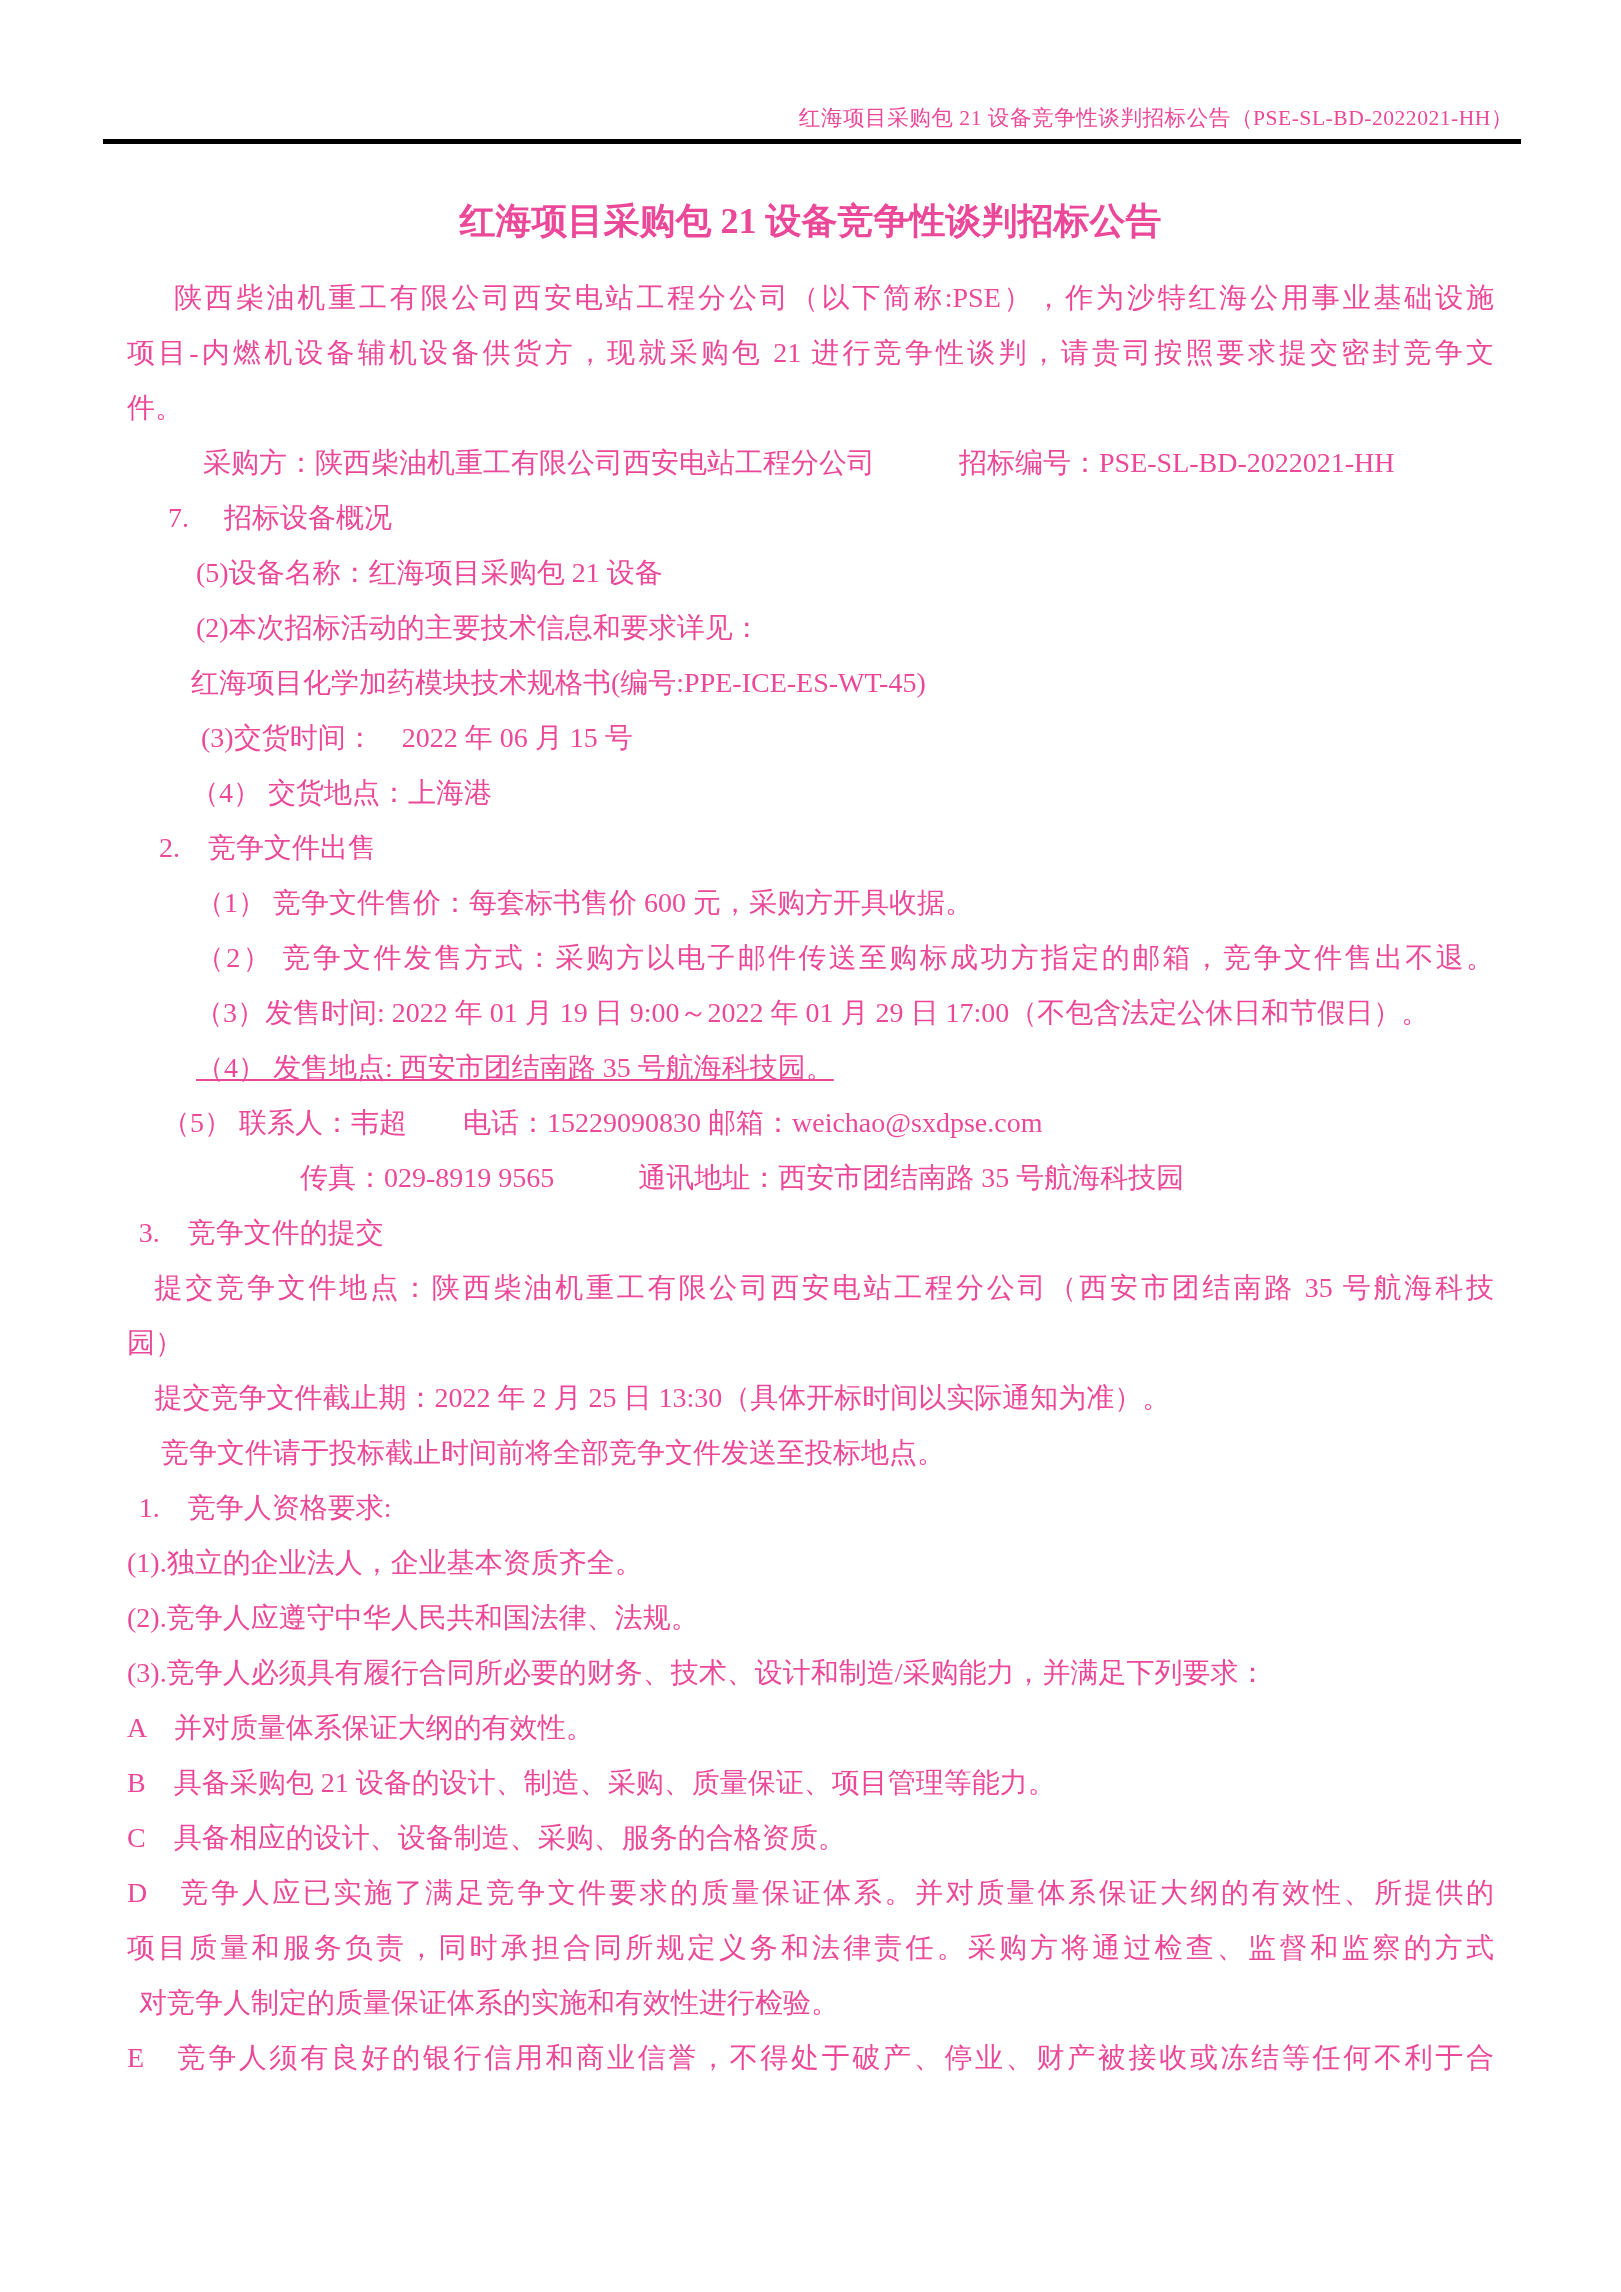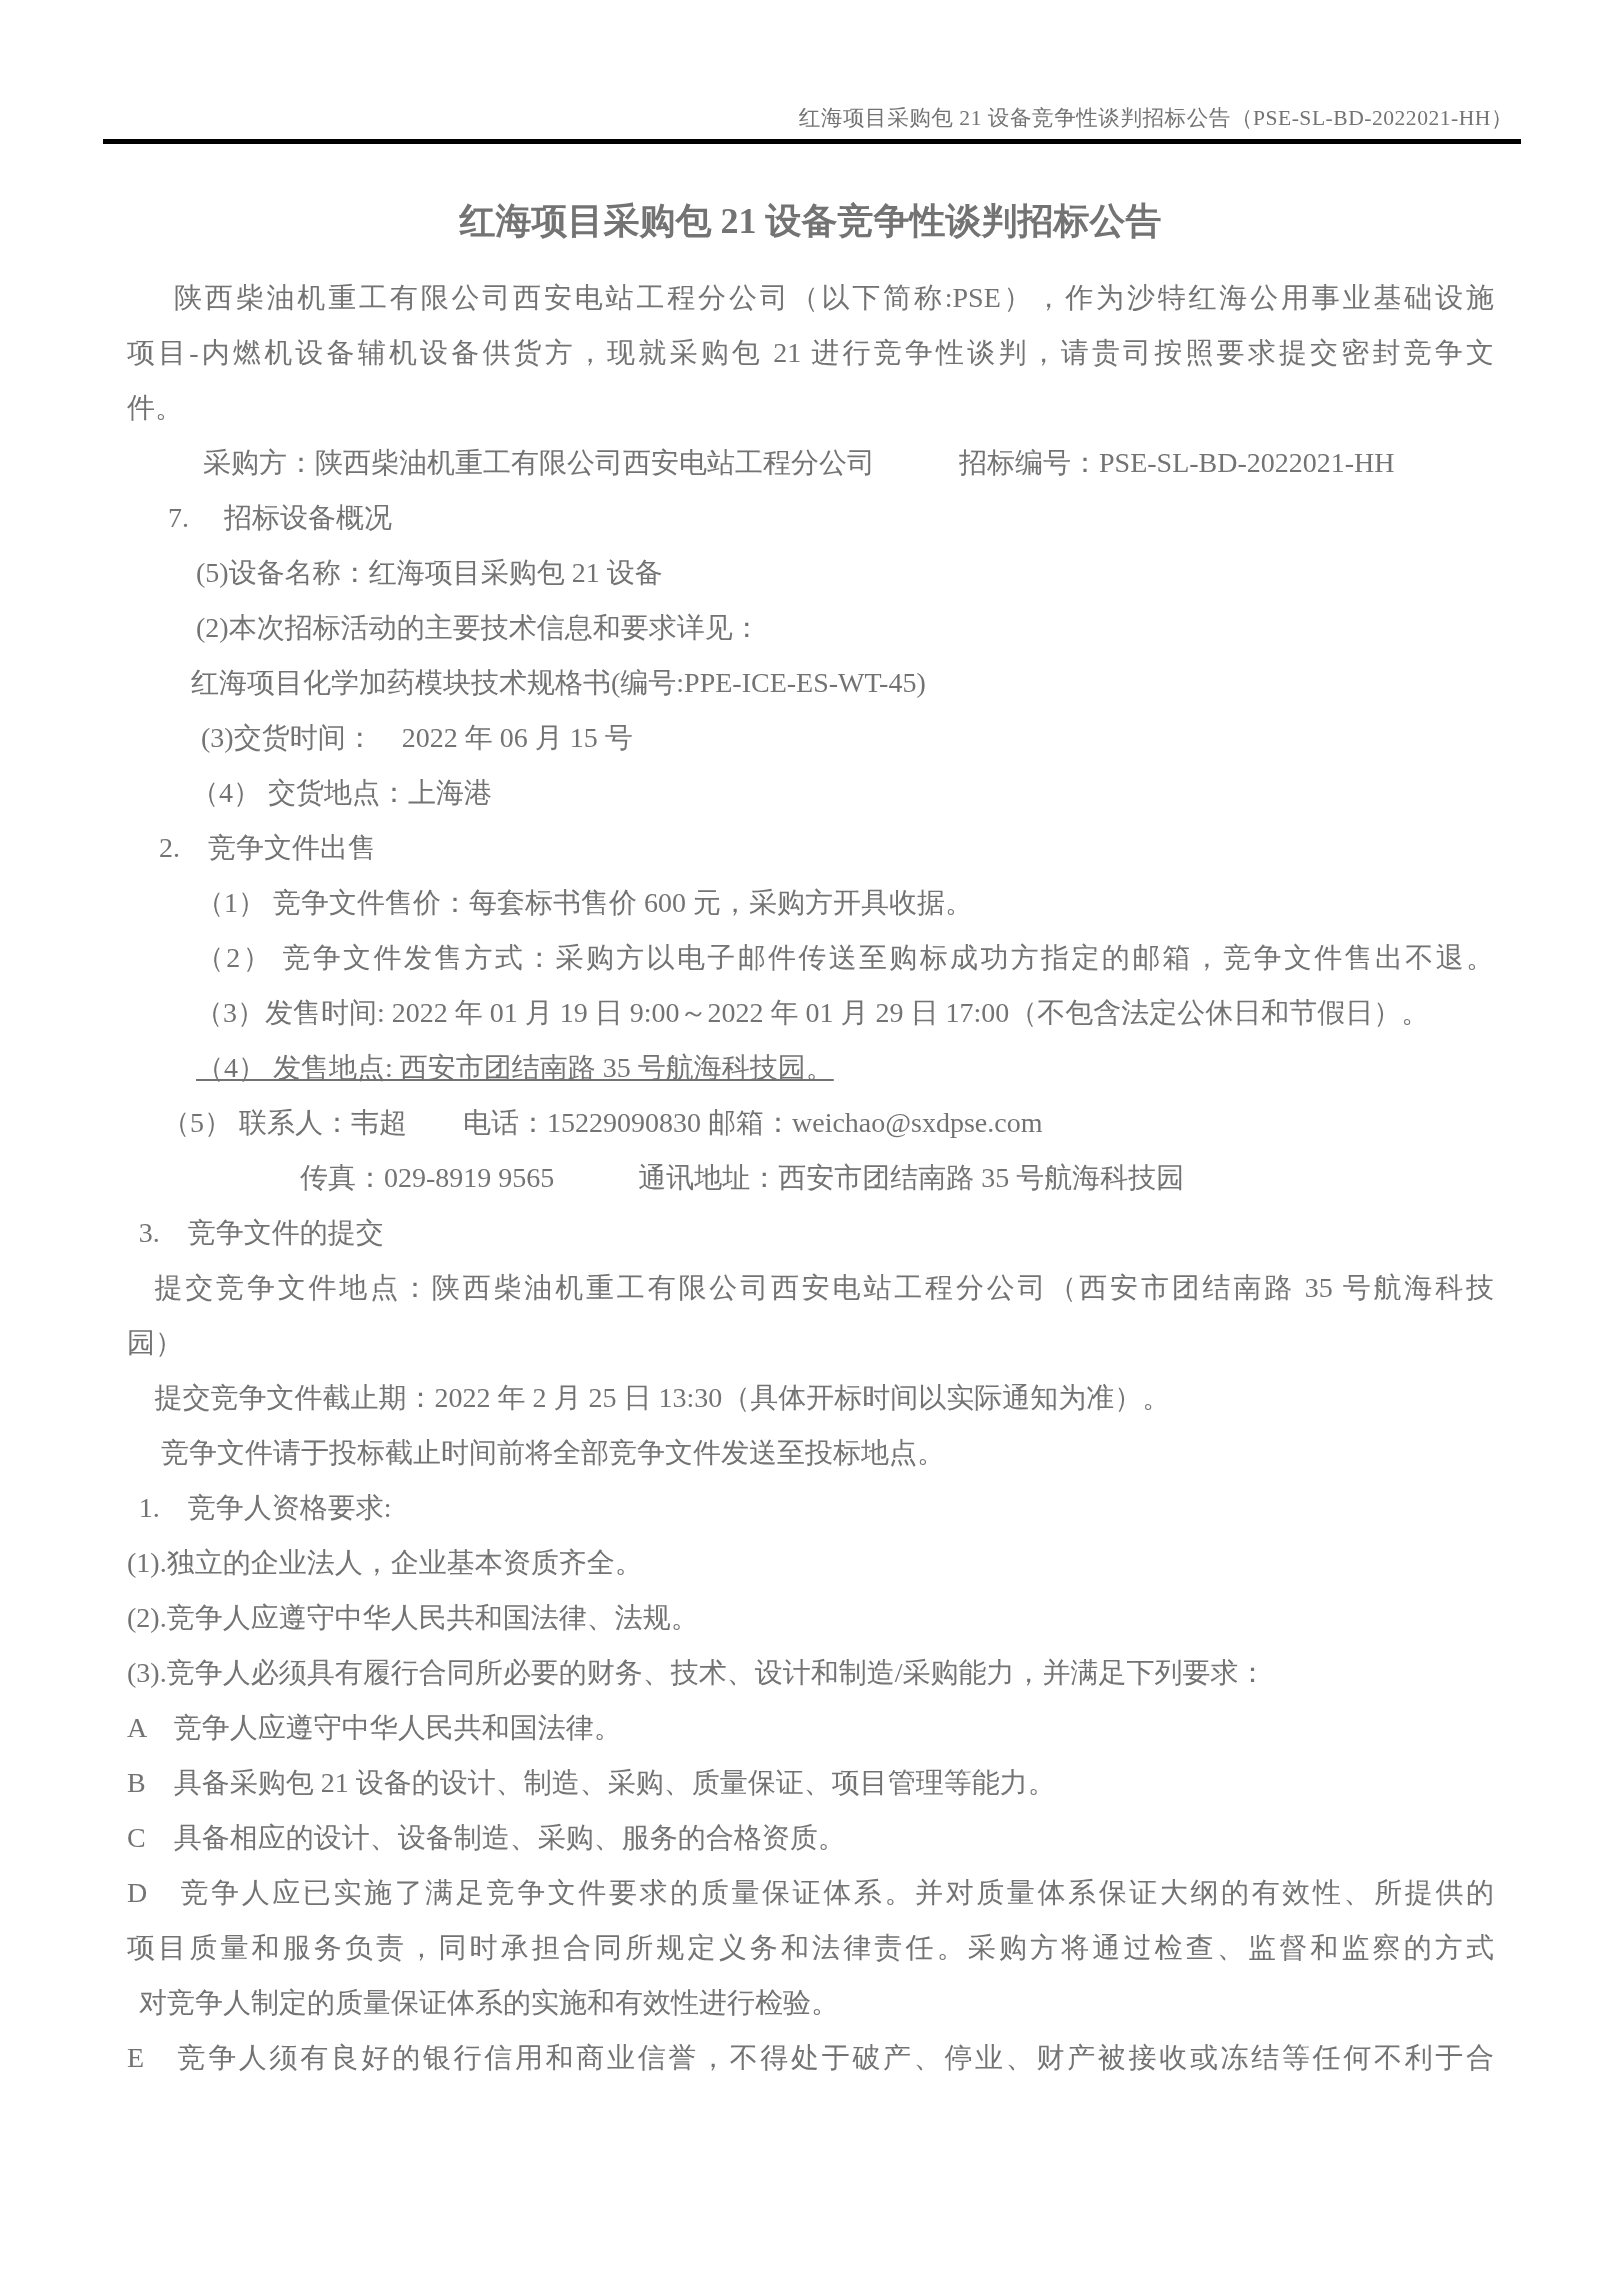--- a/index.html
+++ b/index.html
@@ -1,20 +1,20 @@
 <!DOCTYPE html>
 <html><head>
 <meta charset="utf-8">
 <style>
   html,body { margin:0; padding:0; background:#e8e8e8; }
   #page {
     position:relative;
     width:1621px; height:2293px;
     background:#ffffff;
-    color:#737373;
+    color:#ec4899;
     font-family:"Liberation Serif","DejaVu Serif",serif;
     overflow:hidden;
   }
   .header-line {
     position:absolute; top:102px; left:118px; right:108px;
     text-align:right; font-size:21.6px; line-height:33px;
     white-space:pre; letter-spacing:0.5px;
   }
   .rule {
     position:absolute; top:139px; left:103px;
@@ -65,21 +65,21 @@
       <div class="line" style="margin-left: 173px;">传真：029-8919 9565　　　通讯地址：西安市团结南路 35 号航海科技园</div>
       <div class="line" style="margin-left: 11.8px;">3.　竞争文件的提交</div>
       <div class="line fill" style="margin-left: 27.4px;">提交竞争文件地点：陕西柴油机重工有限公司西安电站工程分公司（西安市团结南路 35 号航海科技</div>
       <div class="line" style="margin-left: 0px;">园）</div>
       <div class="line" style="margin-left: 27.4px;">提交竞争文件截止期：2022 年 2 月 25 日 13:30（具体开标时间以实际通知为准）。</div>
       <div class="line" style="margin-left: 34px;">竞争文件请于投标截止时间前将全部竞争文件发送至投标地点。</div>
       <div class="line" style="margin-left: 11.8px;">1.　竞争人资格要求:</div>
       <div class="line" style="margin-left: 0px;">(1).独立的企业法人，企业基本资质齐全。</div>
       <div class="line" style="margin-left: 0px;">(2).竞争人应遵守中华人民共和国法律、法规。</div>
       <div class="line" style="margin-left: 0px;">(3).竞争人必须具有履行合同所必要的财务、技术、设计和制造/采购能力，并满足下列要求：</div>
-      <div class="line" style="margin-left: 0px;">A　竞争人应遵守中华人民共和国法律。</div>
+      <div class="line" style="margin-left: 0px;">A　并对质量体系保证大纲的有效性。</div>
       <div class="line" style="margin-left: 0px;">B　具备采购包 21 设备的设计、制造、采购、质量保证、项目管理等能力。</div>
       <div class="line" style="margin-left: 0px;">C　具备相应的设计、设备制造、采购、服务的合格资质。</div>
       <div class="line fill" style="margin-left: 0px;">D　竞争人应已实施了满足竞争文件要求的质量保证体系。并对质量体系保证大纲的有效性、所提供的</div>
       <div class="line fill" style="margin-left: 0px;">项目质量和服务负责，同时承担合同所规定义务和法律责任。采购方将通过检查、监督和监察的方式</div>
       <div class="line" style="margin-left: 12px;">对竞争人制定的质量保证体系的实施和有效性进行检验。</div>
       <div class="line fill" style="margin-left: 0px;">E　竞争人须有良好的银行信用和商业信誉，不得处于破产、停业、财产被接收或冻结等任何不利于合</div>
     </div>
 </div>
 
 

